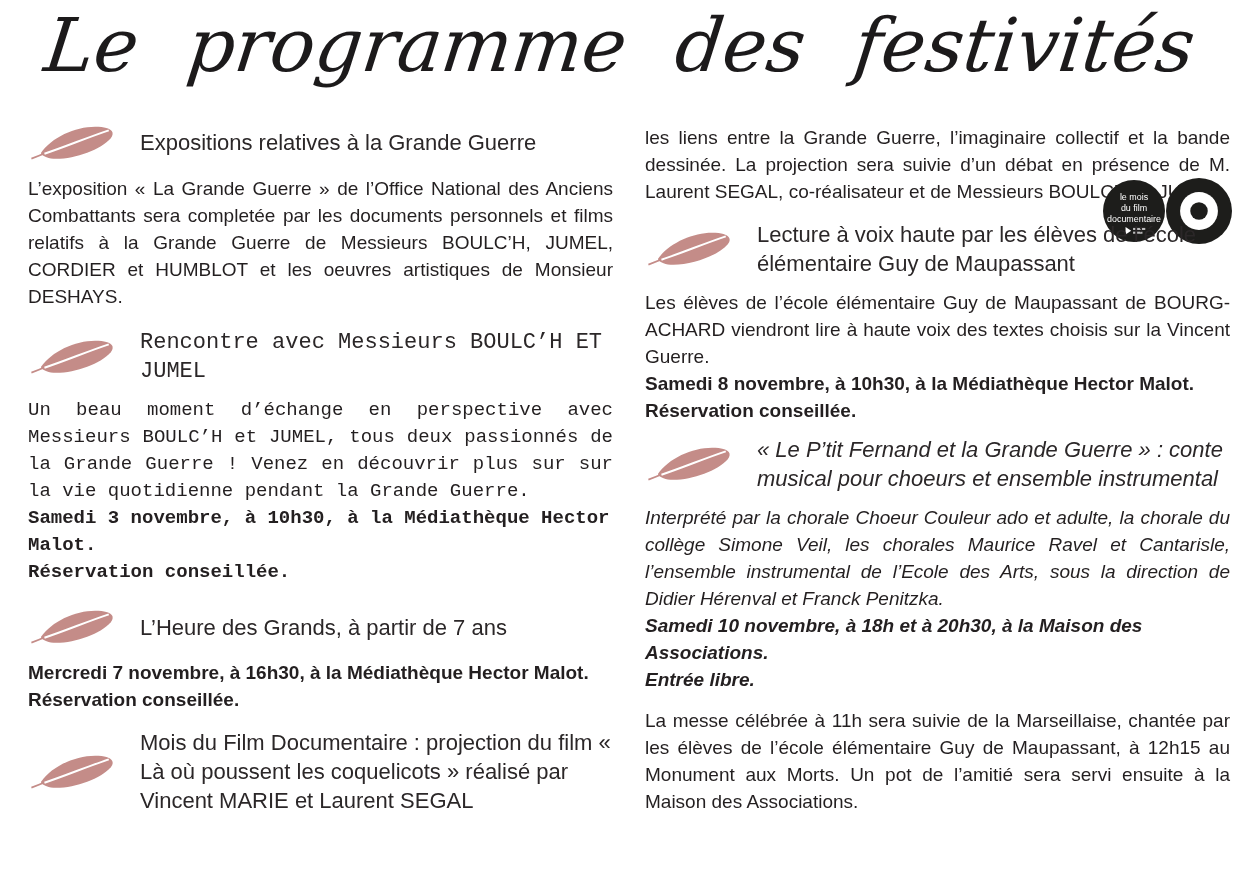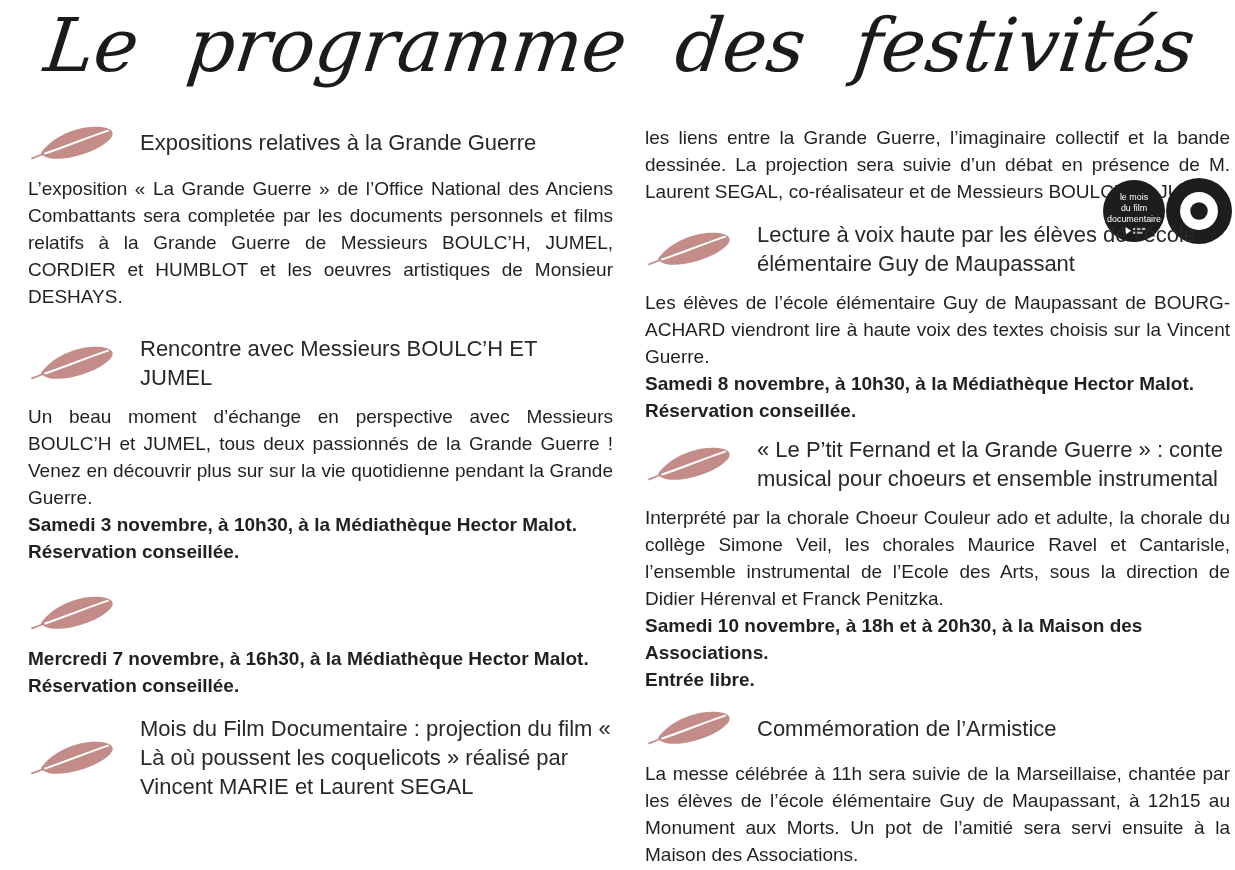--- a/index.html
+++ b/index.html
@@ -56,26 +56,26 @@
     line-height:1.32;
     color:#2b2728;
   }
   p.body{
     margin:0;
     font-size:19px;
     line-height:27px;
   }
   .just{text-align:justify;}
   .sched{font-weight:700;white-space:pre-line;}
-  .mb-l1{margin-bottom:24px;}
-  .mb-l2{margin-bottom:27px;}
+  .mb-l1{margin-bottom:18px;}
+  .mb-l2{margin-bottom:20px;font-family:Liberation Mono, monospace;}
   .mb-l3{margin-bottom:15px;}
   .mb-r0{margin-bottom:15px;}
   .mb-r1{margin-bottom:11px;}
-  .mb-r2{margin-bottom:14px;}
+  .mb-r2{margin-bottom:14px;font-style:italic;}
   
   .cont{position:relative;margin-top:2px;}
   .logos{
     position:absolute;
     right:-2px;top:54px;
     display:flex;
     align-items:center;
     gap:1px;
   }
   .logos svg{display:block;}
@@ -126,20 +126,21 @@
 Réservation conseillée.</strong></p>
       </section>
 
       <section class="event mb-l3">
         <div class="event-head">
           <svg class="feather" viewBox="0 0 100 50" aria-hidden="true">
             <path d="M1,41 C14,37 28,31 40,25" stroke="#c48c88" stroke-width="2" fill="none"></path>
             <path d="M12,35 C26,16 58,4 82,8 C94,10 97,15 92,21 C80,34 48,44 26,42 C18,41 13,38 12,35 Z" fill="#c48c88"></path>
             <path d="M16,36 C40,29 66,19 90,12" stroke="#ffffff" stroke-width="2.2" fill="none"></path>
           </svg>
+          <h2 class="evt-title">L’Heure des Grands, à partir de 7 ans</h2>
         </div>
         <p class="body"><strong class="sched">Mercredi 7 novembre, à 16h30, à la Médiathèque Hector Malot.
 Réservation conseillée.</strong></p>
       </section>
 
       <section class="event">
         <div class="event-head">
           <svg class="feather" viewBox="0 0 100 50" aria-hidden="true">
             <path d="M1,41 C14,37 28,31 40,25" stroke="#c48c88" stroke-width="2" fill="none"></path>
             <path d="M12,35 C26,16 58,4 82,8 C94,10 97,15 92,21 C80,34 48,44 26,42 C18,41 13,38 12,35 Z" fill="#c48c88"></path>
@@ -196,27 +197,19 @@
             <path d="M16,36 C40,29 66,19 90,12" stroke="#ffffff" stroke-width="2.2" fill="none"></path>
           </svg>
           <h2 class="evt-title">« Le P’tit Fernand et la Grande Guerre » : conte musical pour choeurs et ensemble instrumental</h2>
         </div>
         <p class="body just">Interprété par la chorale Choeur Couleur ado et adulte, la chorale du collège Simone Veil, les chorales Maurice Ravel et Cantarisle, l’ensemble instrumental de l’Ecole des Arts, sous la direction de Didier Hérenval et Franck Penitzka.</p>
         <p class="body"><strong class="sched">Samedi 10 novembre, à 18h et à 20h30, à la Maison des Associations.
 Entrée libre.</strong></p>
       </section>
 
       <section class="event">
-        <div class="event-head">
-          <svg class="feather" viewBox="0 0 100 50" aria-hidden="true">
-            <path d="M1,41 C14,37 28,31 40,25" stroke="#c48c88" stroke-width="2" fill="none"></path>
-            <path d="M12,35 C26,16 58,4 82,8 C94,10 97,15 92,21 C80,34 48,44 26,42 C18,41 13,38 12,35 Z" fill="#c48c88"></path>
-            <path d="M16,36 C40,29 66,19 90,12" stroke="#ffffff" stroke-width="2.2" fill="none"></path>
-          </svg>
-          <h2 class="evt-title">Commémoration de l’Armistice</h2>
-        </div>
         <p class="body just">La messe célébrée à 11h sera suivie de la Marseillaise, chantée par les élèves de l’école élémentaire Guy de Maupassant, à 12h15 au Monument aux Morts. Un pot de l’amitié sera servi ensuite à la Maison des Associations.</p>
 
       </section>
 
     </div>
   </div>
 </div>
 
 </body></html>

